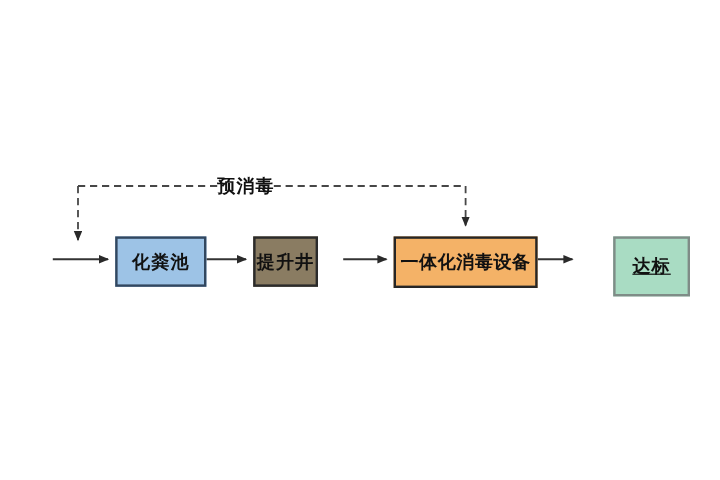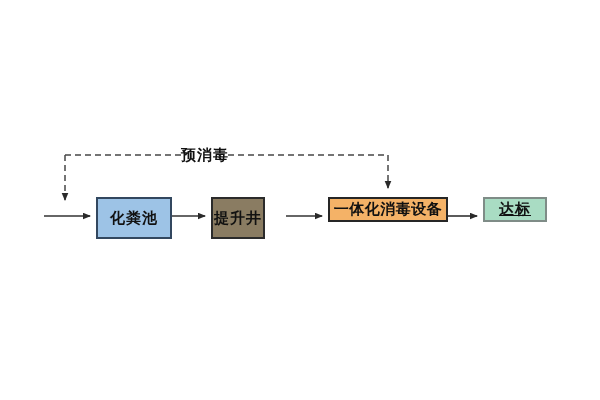--- a/index.html
+++ b/index.html
@@ -31,22 +31,22 @@
     align-items: center;
     justify-content: center;
     font-weight: bold;
     font-size: 15px;
     color: #111111;
     letter-spacing: 1px;
     white-space: nowrap;
   }
   .node-septic      { left: 96px;  top: 197px; width: 76px;  height: 42px; }
   .node-lift        { left: 211px; top: 197px; width: 54px;  height: 42px; }
-  .node-disinfect   { left: 328px; top: 197px; width: 120px; height: 25px; letter-spacing: 0.5px; }
-  .node-compliance  { left: 483px; top: 197px; width: 64px;  height: 25px; text-decoration: underline; }
+  .node-disinfect   { left: 328px; top: 197px; width: 120px; height: 43px; letter-spacing: 0.5px; }
+  .node-compliance  { left: 511px; top: 197px; width: 64px;  height: 50px; text-decoration: underline; }
   .pre-label {
     position: absolute;
     left: 182px;
     top: 146px;
     width: 46px;
     height: 18px;
     display: flex;
     align-items: center;
     justify-content: center;
     font-weight: bold;

